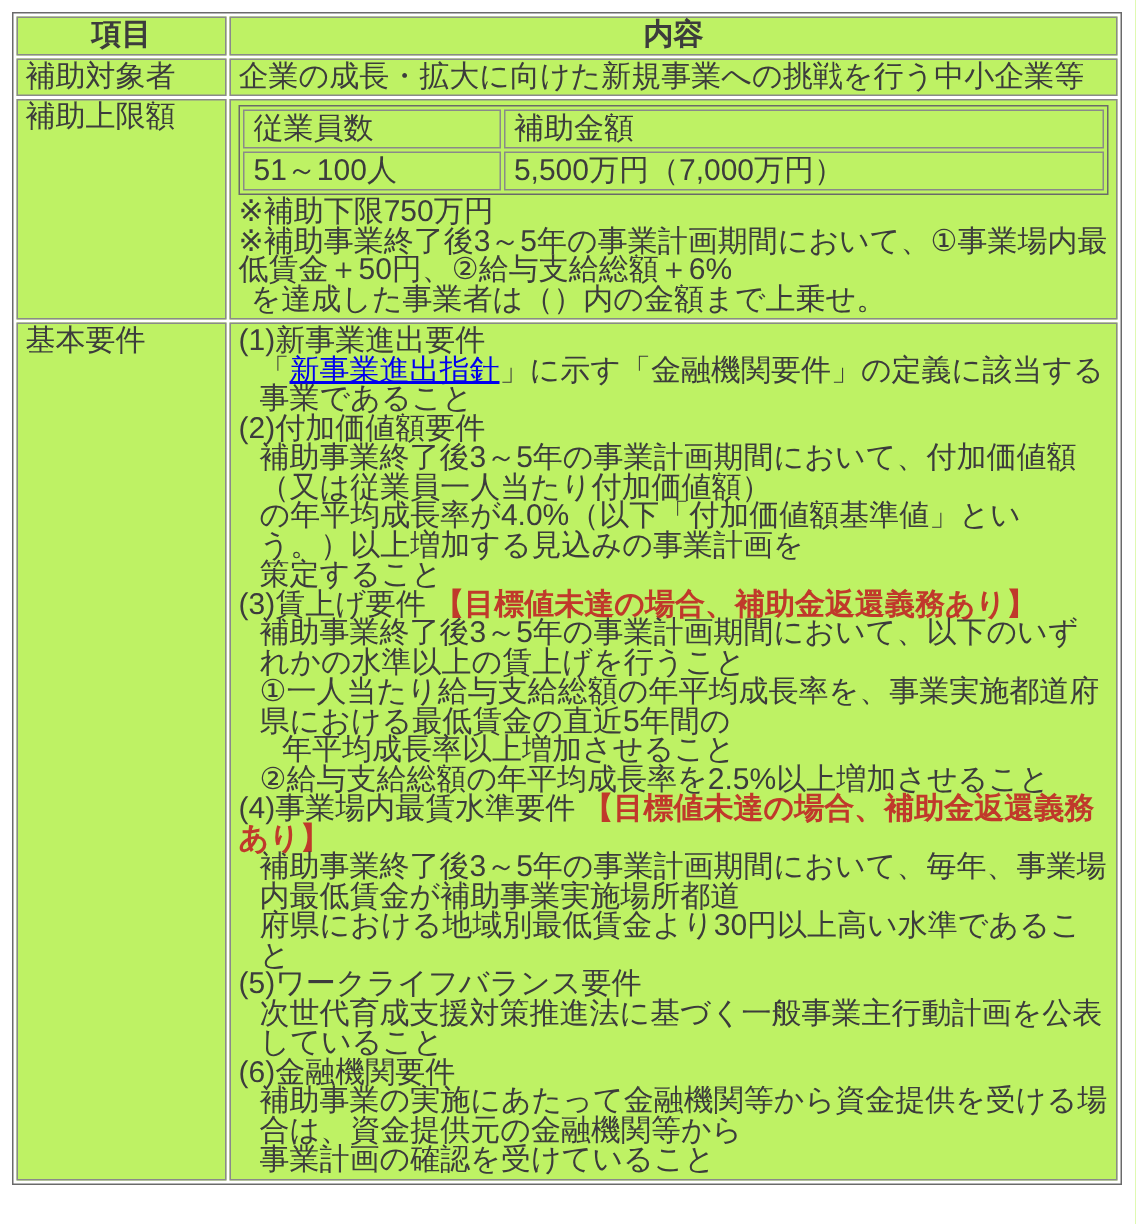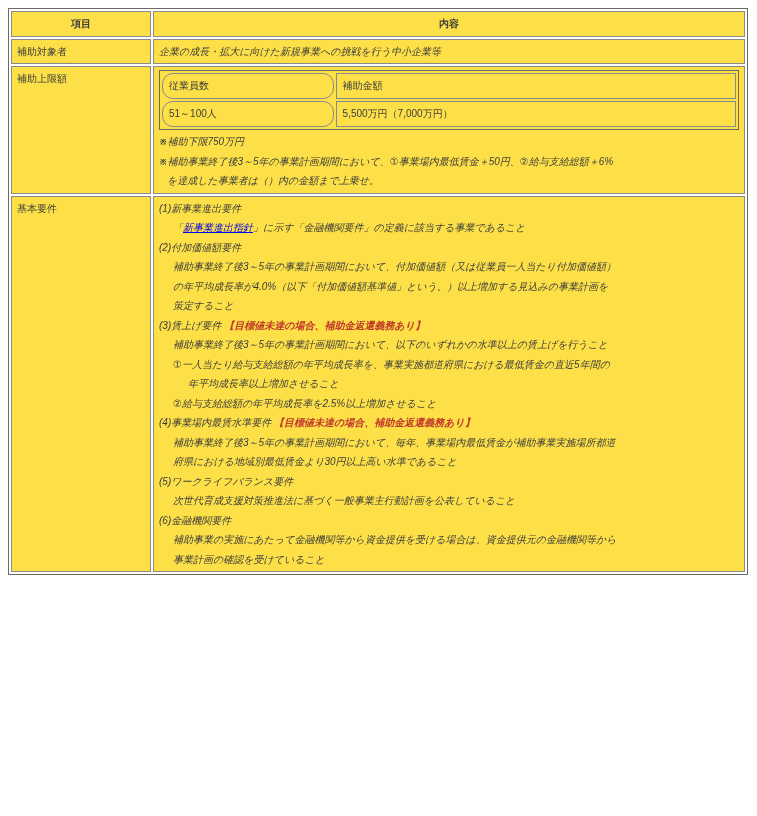--- a/index.html
+++ b/index.html
@@ -19,46 +19,46 @@
   table.main{
     width:740px;
     border:1px solid var(--border-outer);
     border-spacing:2px;
     border-collapse:separate;
     background:#fff;
   }
   table.main > tbody > tr > td{
     border:1px solid var(--border-cell);
     vertical-align:top;
-    font-size:10px;
+    font-size:20px;
     line-height:19.5px;
     padding:2px 5px;
-    background:#fde047;
+    background:#bef264;
   }
   td.head-cell{
     text-align:center;
     font-weight:bold;
     padding:4px 5px;
   }
   .label-col{width:128px;}
   table.inner{
     width:100%;
     border:1px solid var(--border-outer);
     border-spacing:2px;
     border-collapse:separate;
     margin:1px 0 2px 0;
   }
   table.inner td{
     border:1px solid var(--border-cell);
     padding:3px 6px;
     line-height:18px;
     vertical-align:top;
   }
-  .inner-col-emp{width:30%;border-radius:11px;}
-  .line{white-space:normal;font-style:italic;}
+  .inner-col-emp{width:30%;}
+  .line{white-space:normal;}
   .i1{padding-left:14px;}
   .i2{padding-left:29px;}
   .note-i1{padding-left:8px;}
   .red{color:var(--red);font-weight:bold;}
   a.link{color:var(--link);text-decoration:underline;cursor:pointer;}
 </style>
 </head>
 <body>
 
 <table class="main">

